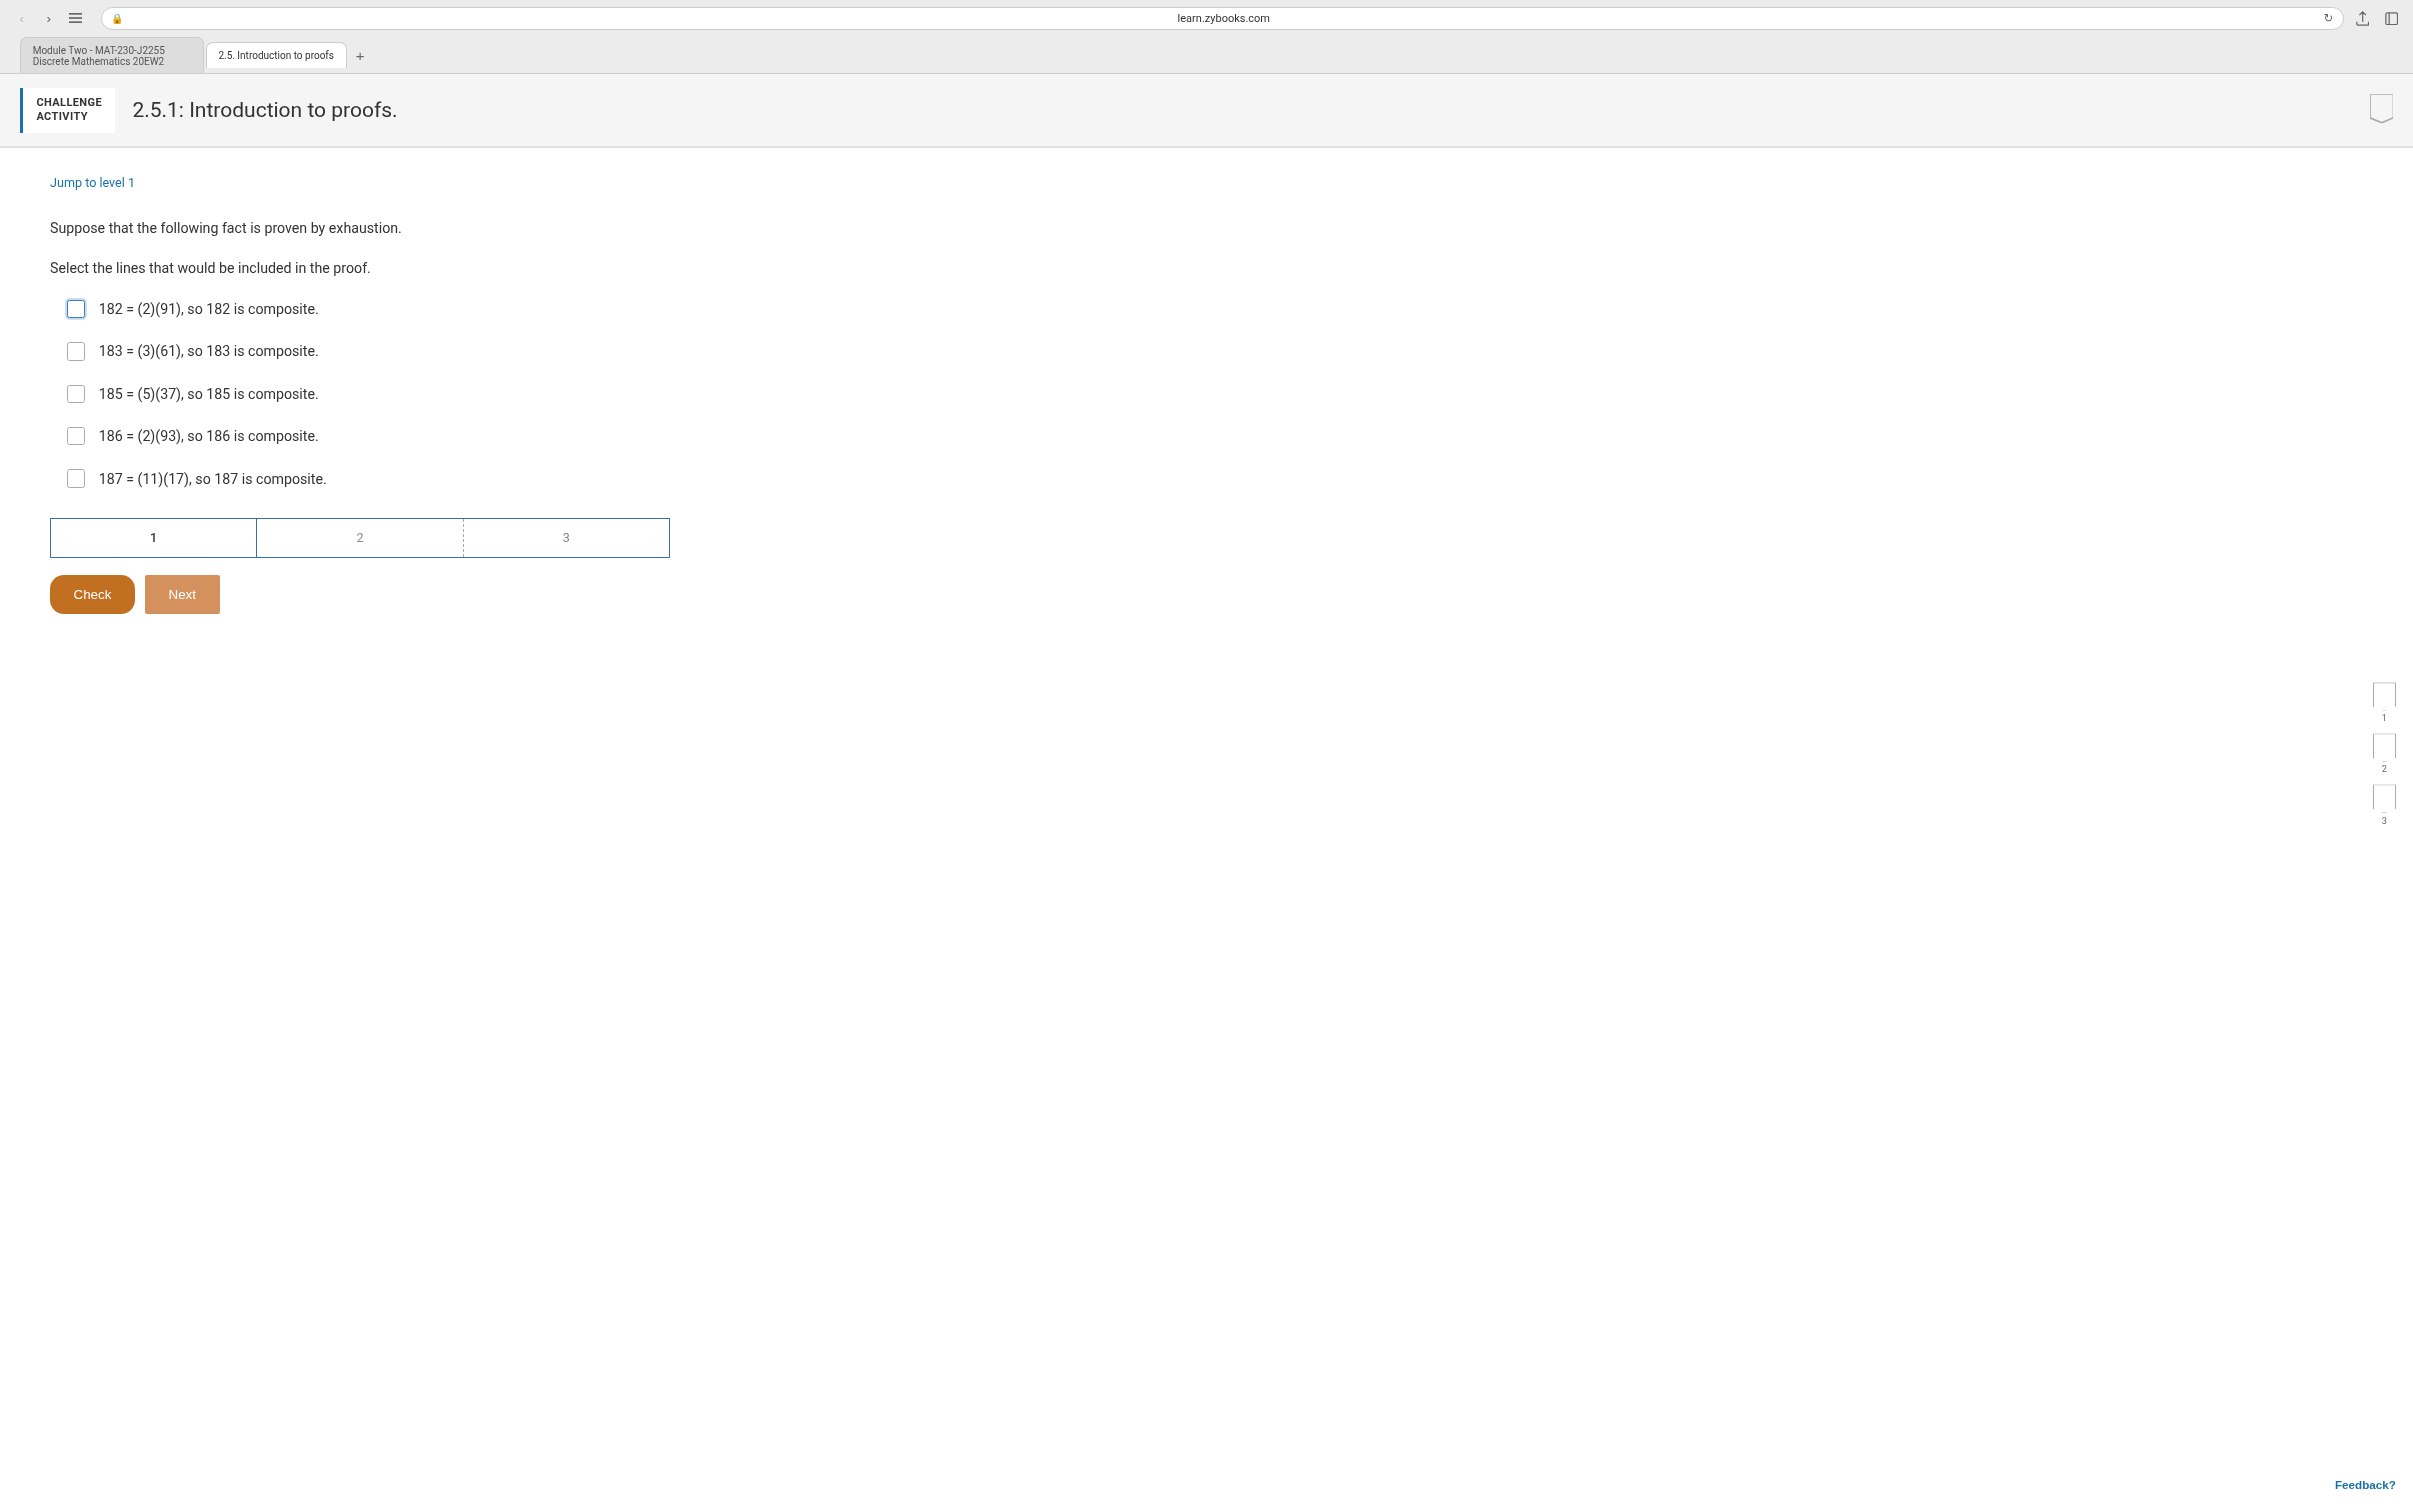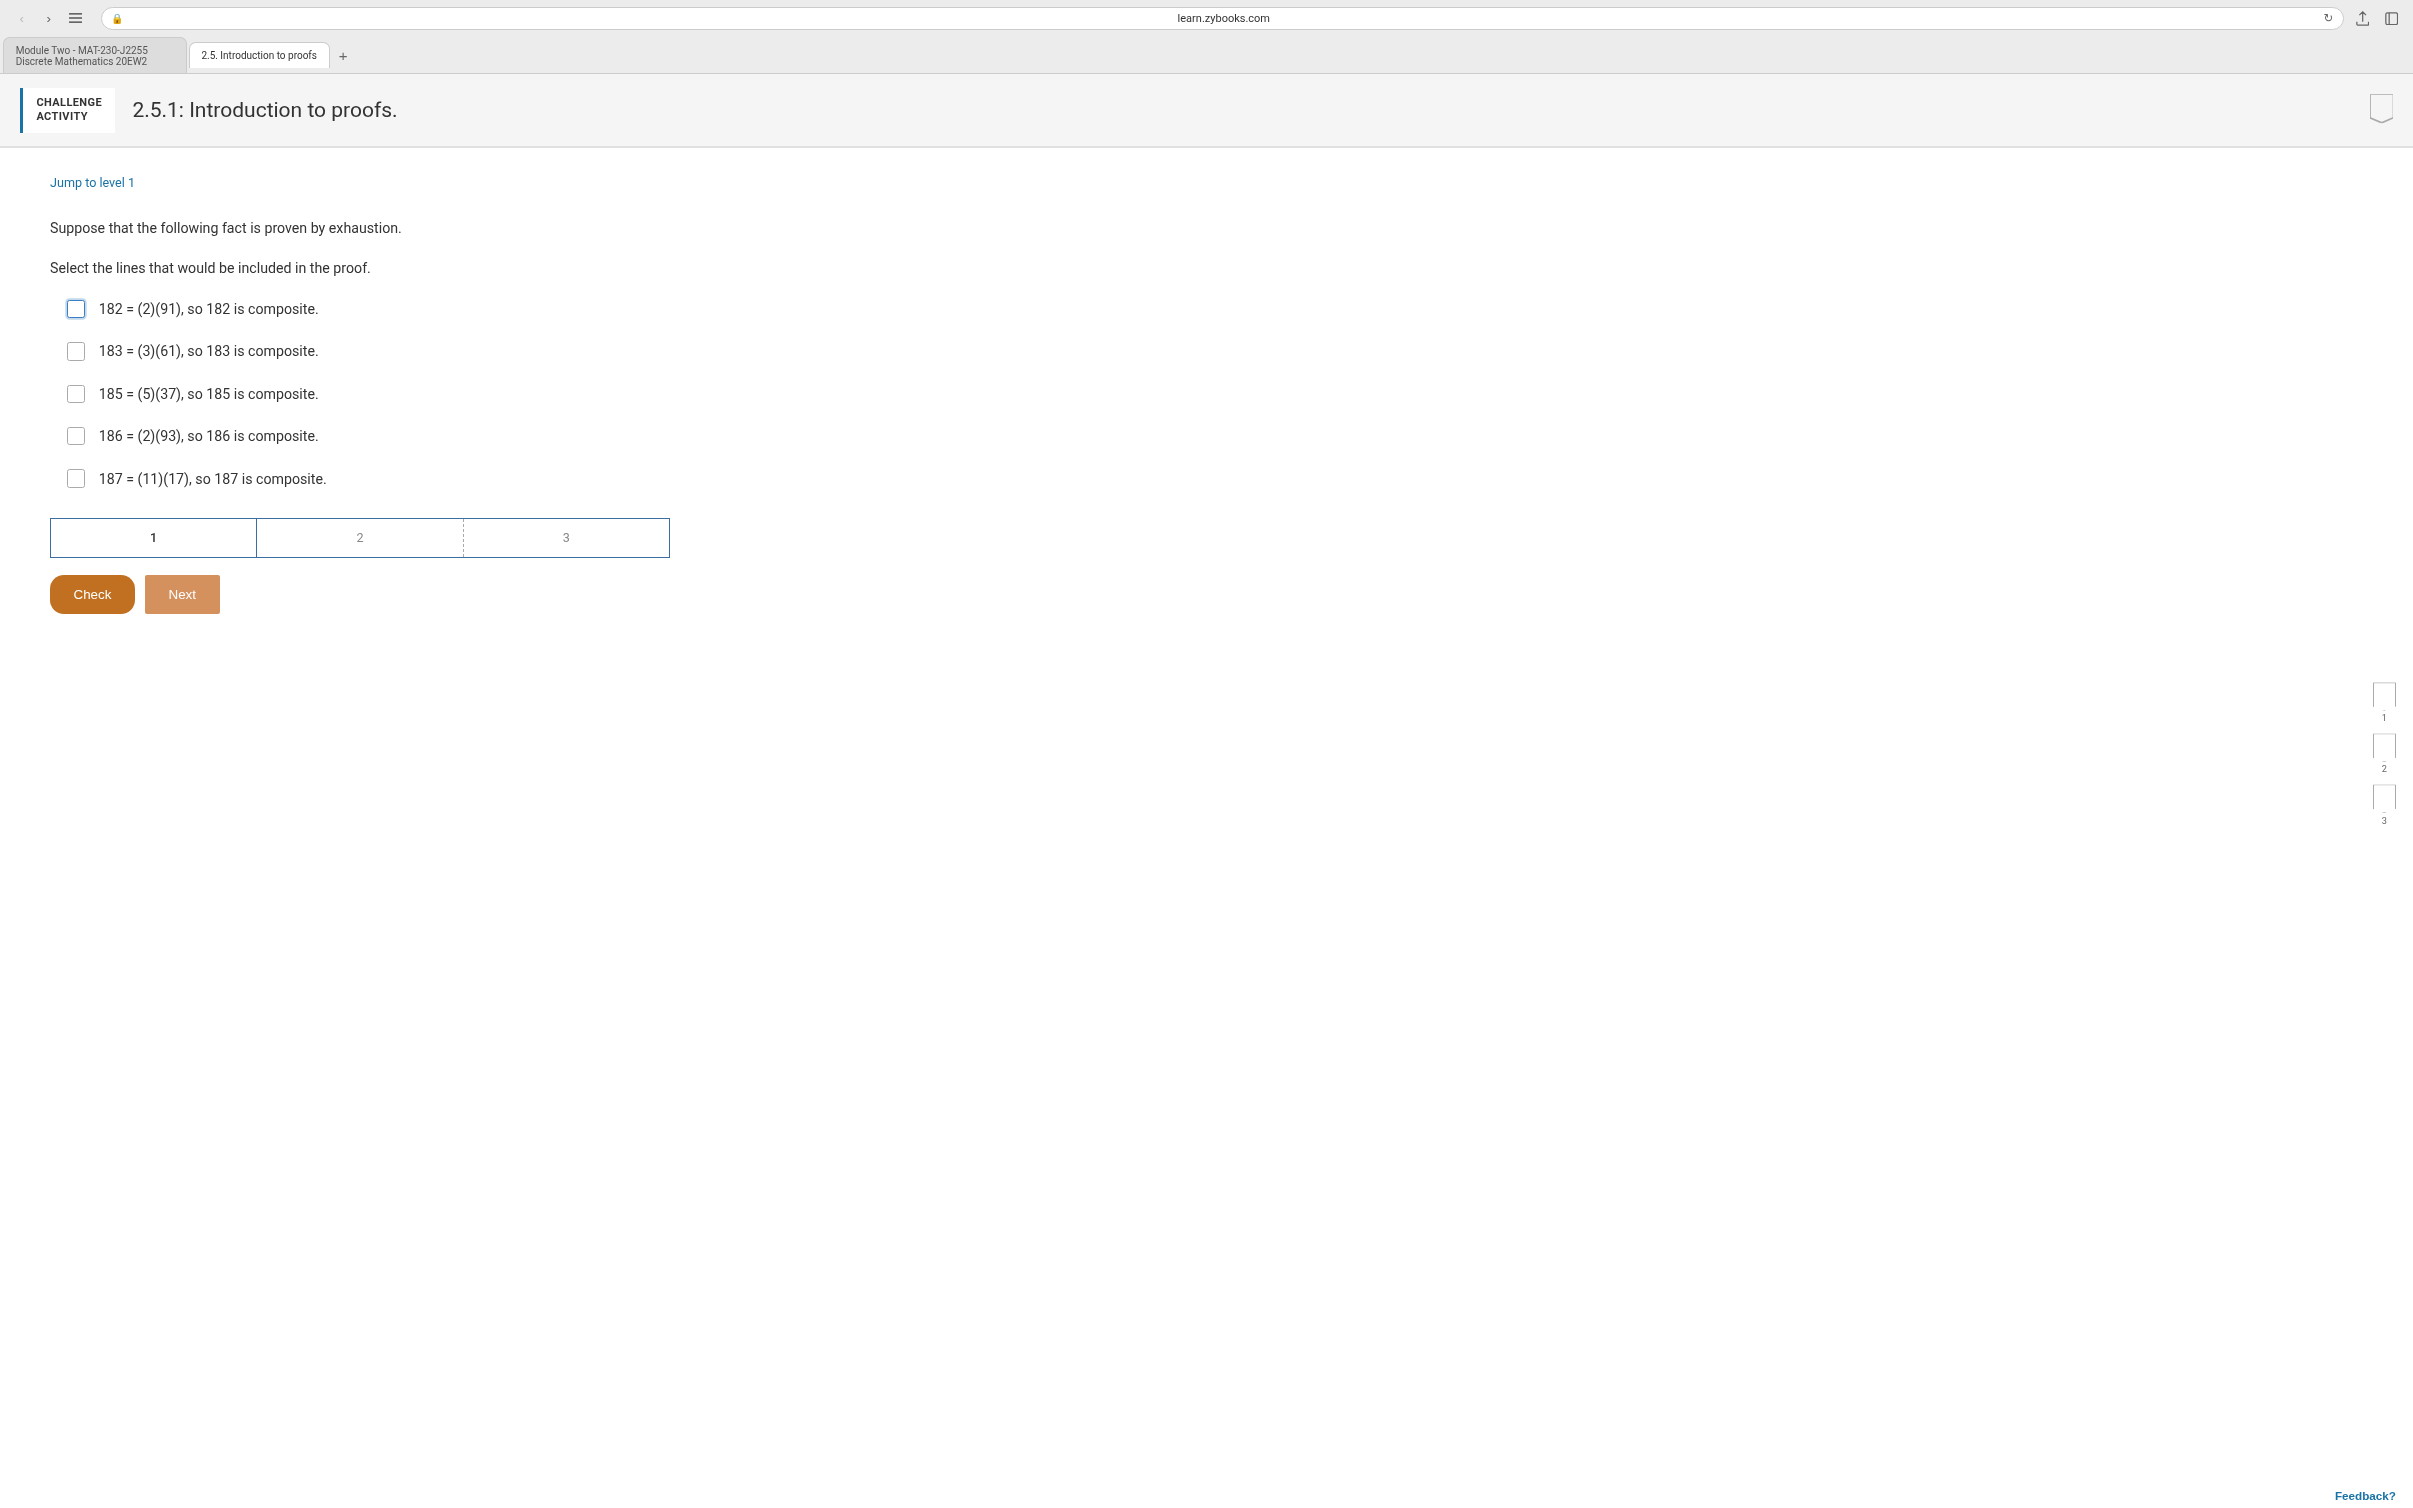--- a/index.html
+++ b/index.html
@@ -114,21 +114,21 @@
       color: #666;
       font-size: 13.4px;
       border-radius: 3.4px;
     }
 
     
     .browser-tabs {
       display: flex;
       align-items: center;
       background: #ececec;
-      padding: 0 3px;
+      padding: 0 20px;
     }
 
     .tab {
       display: flex;
       align-items: center;
       padding: 6.7px 11.7px;
       background: #ddd;
       border-radius: 6.7px 6.7px 0 0;
       font-size: 10px;
       color: #555;
@@ -354,21 +354,21 @@
       border: none;
       border-radius: 2px;
       font-size: 13.4px;
       cursor: pointer;
       font-weight: 400;
     }
 
     
     .feedback-btn {
       position: fixed;
-      bottom: 6px;
+      bottom: 17px;
       right: 17px;
       background: none;
       border: none;
       color: #1a73a7;
       font-size: 11.7px;
       font-weight: 600;
       cursor: pointer;
     }
 
     

